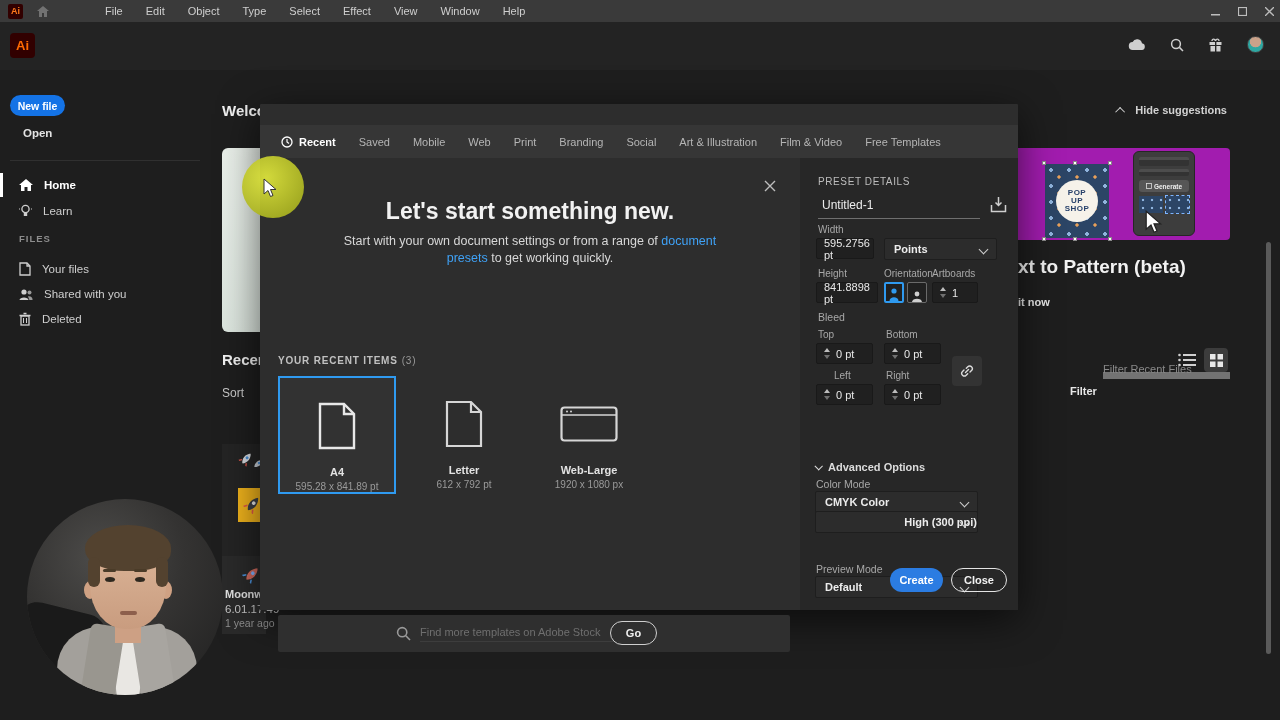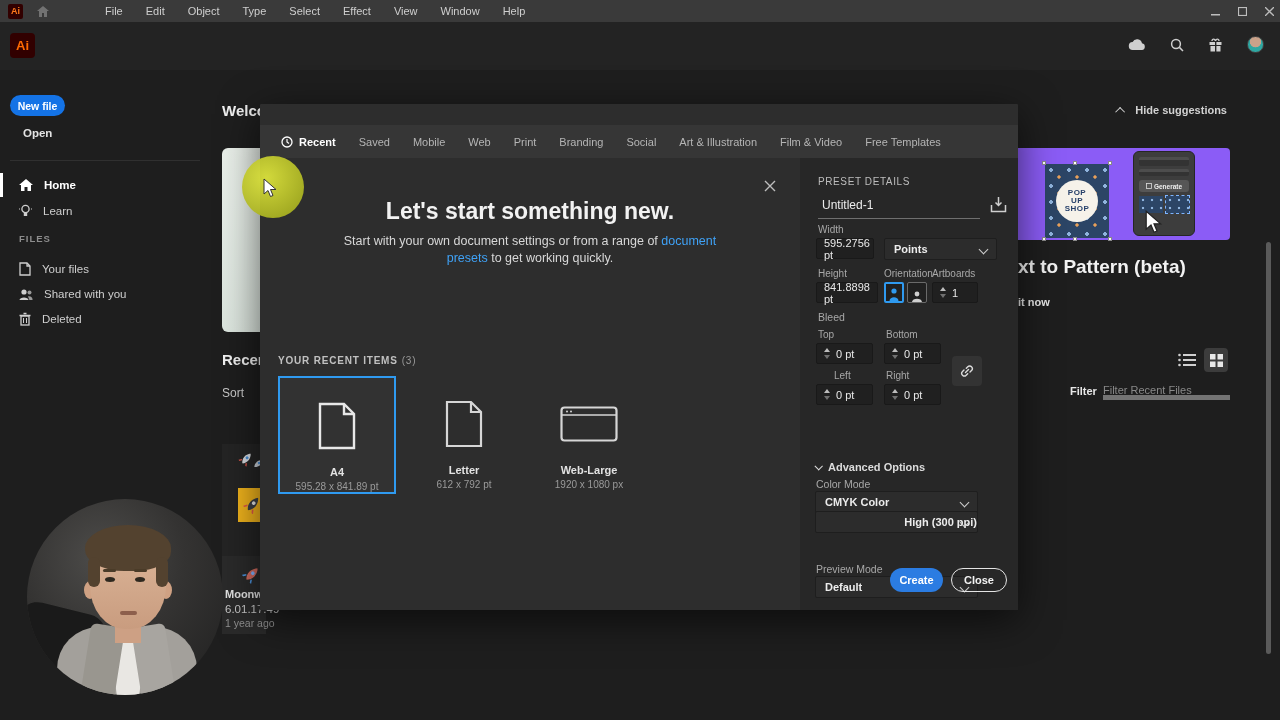--- a/index.html
+++ b/index.html
@@ -51,21 +51,21 @@
   .yellow-tile { position:absolute; left:16px; top:44px; width:28px; height:34px; background:#f0b31c; }
   .file-name { left:225px; top:588px; font-size:11px; font-weight:bold; color:#e0e0e0; white-space:nowrap; }
   .file-name2 { left:225px; top:603px; font-size:11.5px; color:#c4c4c4; white-space:nowrap; }
   .file-time { left:225px; top:617px; font-size:10.5px; color:#8f8f8f; white-space:nowrap; }
 
   .hide-sugg { right:53px; top:104px; display:flex; align-items:center; gap:10px; color:#d2d2d2;
     font-size:11px; font-weight:bold; cursor:pointer; }
   .chev-up { width:7px; height:7px; border-left:1.5px solid #cfcfcf; border-top:1.5px solid #cfcfcf;
     transform:rotate(45deg) translateY(2px); }
 
-  .yellow-card { left:1018px; top:148px; width:212px; height:92px; background:#8b5cf6; border-radius:0 4px 4px 0; }
+  .yellow-card { left:1018px; top:148px; width:212px; height:92px; background:#a21caf; border-radius:0 4px 4px 0; }
   .poster { position:absolute; left:27px; top:16px; width:64px; height:74px; background:#2c4566;
     background-image:radial-gradient(circle at 6px 6px, #8fb3dd 1.6px, transparent 2px),
       radial-gradient(circle at 14px 13px, #e8a05a 1.4px, transparent 1.9px);
     background-size:18px 16px; }
   .poster-circle { position:absolute; left:11px; top:16px; width:42px; height:42px; background:#f6f2ea; border-radius:50%;
     display:flex; flex-direction:column; align-items:center; justify-content:center; line-height:1; }
   .poster-circle span { font-size:8px; font-weight:bold; color:#27406a; letter-spacing:.5px; }
   .handle { position:absolute; width:4px; height:4px; background:#fff; border:1px solid #888; }
   .gen-panel { position:absolute; left:115px; top:3px; width:62px; height:85px; background:#3d3d3d;
     border:1px solid #262626; border-radius:6px; padding:5px 5px; }
@@ -76,22 +76,22 @@
   .gen-thumb { width:24px; height:17px; background:#2c4566;
     background-image:radial-gradient(circle at 4px 4px, #8fb3dd 1.2px, transparent 1.6px); background-size:9px 8px; }
   .gen-thumb.sel { outline:1px dashed #7db4ff; }
 
   .pattern-title { left:1018px; top:256px; font-size:19px; font-weight:bold; color:#f2f2f2; white-space:nowrap; }
   .pattern-cta { left:1018px; top:296px; font-size:11px; font-weight:bold; color:#e8e8e8; white-space:nowrap; cursor:pointer; }
 
   .view-icons { left:1178px; top:348px; display:flex; gap:8px; align-items:center; }
   .grid-btn { width:24px; height:24px; background:#3c3c3c; border-radius:4px; display:flex; align-items:center; justify-content:center; cursor:pointer; }
   .filter-lbl { left:1070px; top:385px; font-size:11px; font-weight:bold; color:#e8e8e8; }
-  .filter-input { left:1103px; top:384px; width:127px; height:16px; font-size:11px; color:#8a8a8a;
-    border-bottom:5px solid #737373; cursor:text; }
+  .filter-input { left:1103px; top:363px; width:127px; height:16px; font-size:11px; color:#8a8a8a;
+    border-bottom:7px solid #737373; cursor:text; }
 
   
   .dialog { left:260px; top:104px; width:758px; height:506px; background:#2d2d2d; border-radius:1px;
     box-shadow:0 10px 40px rgba(0,0,0,.6); z-index:30; }
   .dlg-titlebar { position:absolute; left:0; top:0; width:758px; height:21px; background:#f1f1f1;
     display:flex; align-items:center; }
   .dlg-title { margin-left:9px; font-size:10.5px; color:#2e2e2e; }
   .dlg-close { position:absolute; right:8px; top:4px; width:13px; height:13px; cursor:pointer; }
   .dlg-tabs { position:absolute; left:0; top:21px; width:758px; height:33px; background:#363636;
     display:flex; align-items:center; gap:23px; padding-left:21px; font-size:11px; color:#b5b5b5; }
@@ -458,20 +458,30 @@
             <rect x="1.5" y="1.5" width="55" height="33" rx="3" fill="none" stroke="#d6d6d6" stroke-width="2.2"></rect>
             <path d="M2 9 H56" stroke="#d6d6d6" stroke-width="1.6"></path>
             <circle cx="7" cy="5.5" r="1" fill="#d6d6d6"></circle>
               <circle cx="11" cy="5.5" r="1" fill="#d6d6d6"></circle>
           </svg>
         </div>
         <div class="t-name">Web-Large</div>
         <div class="t-dims">1920 x 1080 px</div>
       </div>
 
+      <div class="search-bar">
+        <span style="margin-left:118px;">
+          <svg width="15" height="15" viewBox="0 0 15 15">
+              <circle cx="6.2" cy="6.2" r="4.6" fill="none" stroke="#9a9a9a" stroke-width="1.6"></circle>
+              <path d="M9.8 9.8 L14 14" stroke="#9a9a9a" stroke-width="1.6"></path>
+            </svg>
+        </span>
+        <span class="search-ph" style="margin-left:9px;">Find more templates on Adobe Stock</span>
+        <span class="go-btn">Go</span>
+      </div>
     </div>
 
     <div class="dlg-right">
       <div class="p-hdr">PRESET DETAILS</div>
       <div class="p-name">Untitled-1</div>
       <span class="abs" style="left:190px; top:38px;">
         <svg width="17" height="17" viewBox="0 0 17 17">
             <path d="M8.5 1 V9 M5.5 6.5 L8.5 9.5 L11.5 6.5" stroke="#cfcfcf" stroke-width="1.5" fill="none"></path>
             <path d="M1.5 9 V15.5 H15.5 V9" stroke="#cfcfcf" stroke-width="1.5" fill="none"></path>
           </svg>

